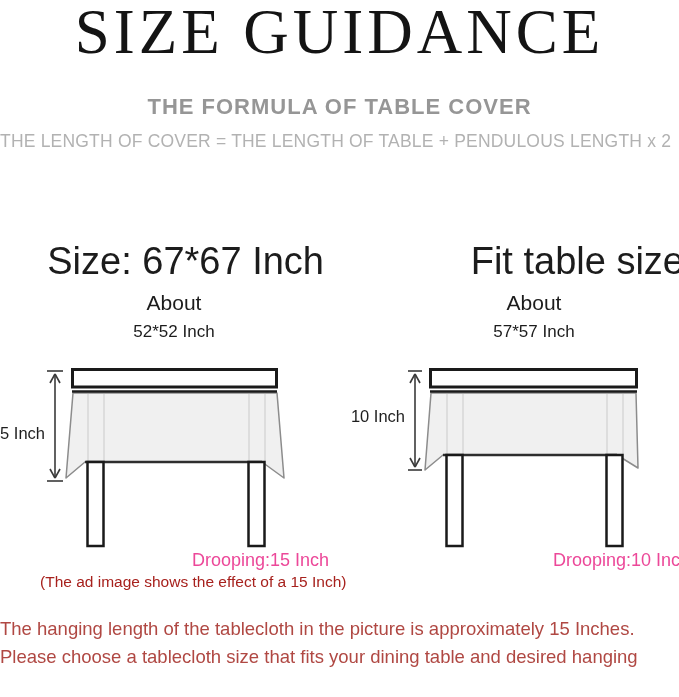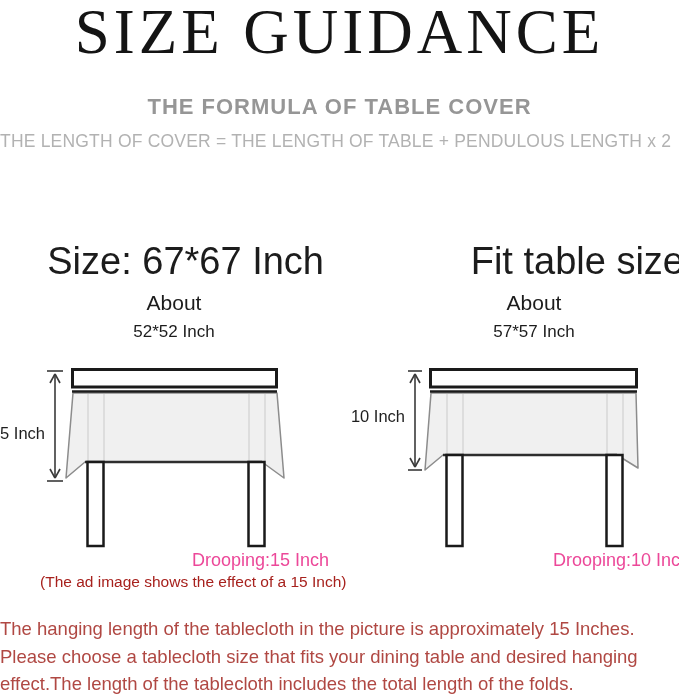--- a/index.html
+++ b/index.html
@@ -128,16 +128,15 @@
   </svg>
 
   <div class="abs drooping left">Drooping:15 Inch</div>
   <div class="abs drooping right">Drooping:10 Inch</div>
 
   <div class="abs ad-note">(The ad image shows the effect of a 15 Inch)</div>
 
   <div class="abs footer-note">
     <div class="fline">The hanging length of the tablecloth in the picture is approximately 15 Inches.</div>
     <div class="fline">Please choose a tablecloth size that fits your dining table and desired hanging</div>
-    <div class="fline">effect.The length of the tablecloth includes the total length of the folds.</div>
   </div>
 
 </div>
 
 </body></html>

